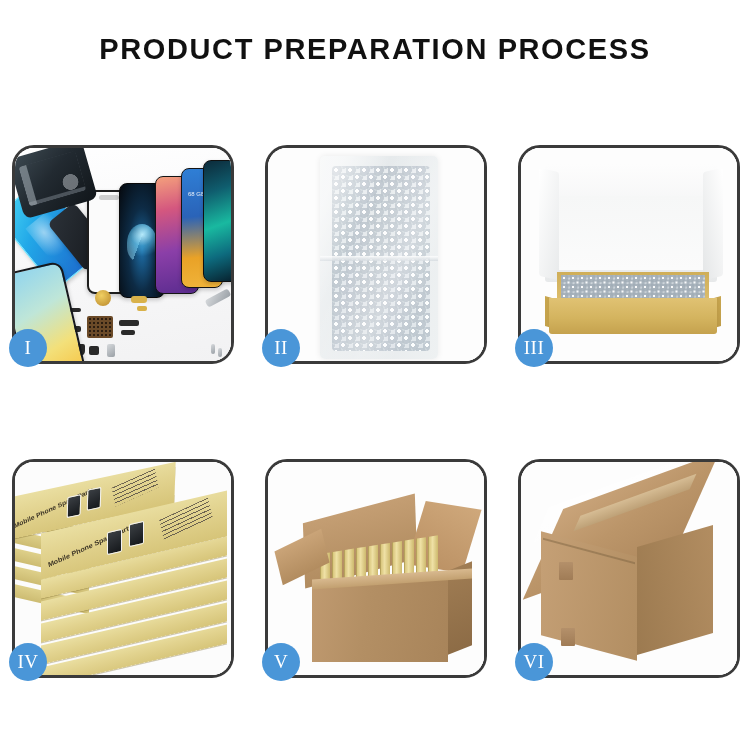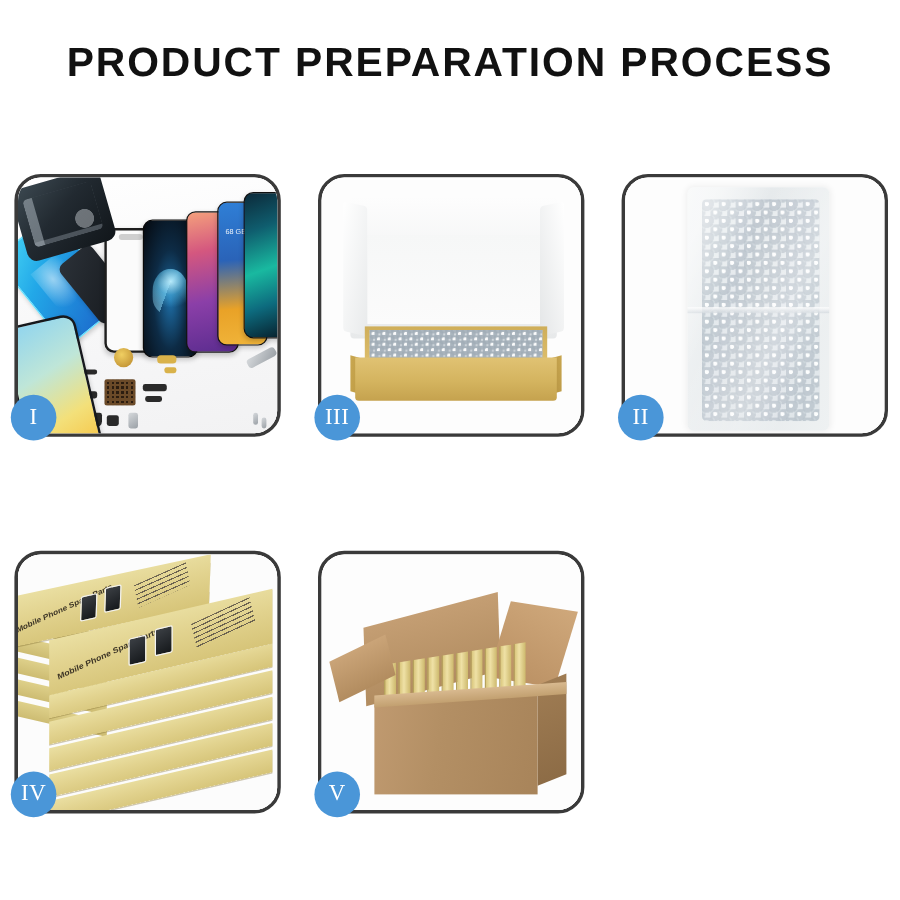--- a/index.html
+++ b/index.html
@@ -18,21 +18,21 @@
     width: 750px;
     height: 750px;
     background: #ffffff;
   }
 
   
   .header { padding-top: 34px; text-align: center; }
 
   .title {
     font-family: "Liberation Sans", sans-serif;
-    font-size: 34px;
+    font-size: 29px;
     font-weight: bold;
     letter-spacing: 1.6px;
     color: #111111;
     line-height: 1.1;
     white-space: nowrap;
   }
 
   .subtitle {
     margin-top: 11px;
     font-family: "Liberation Sans", sans-serif;
@@ -461,44 +461,44 @@
         <div class="part steel" style="left:92px;top:196px;width:8px;height:13px;border-radius:2px;"></div>
         <div class="part steel" style="left:196px;top:196px;width:4px;height:10px;border-radius:2px;"></div>
         <div class="part steel" style="left:203px;top:200px;width:4px;height:9px;border-radius:2px;"></div>
         <div class="part steel" style="left:190px;top:146px;width:26px;height:8px;border-radius:3px;transform:rotate(-28deg);"></div>
       </div>
       <div class="badge">I</div>
     </div>
 
     <div class="panel">
       <div class="panel-inner">
+        <div class="p2-bg"></div>
+        <div class="pouch">
+          <div class="bubbles"></div>
+          <div class="pouch-seal"></div>
+          <div class="pouch-sheen"></div>
+        </div>
+      </div>
+      <div class="badge">II</div>
+    </div>
+
+    <div class="panel">
+      <div class="panel-inner">
         <div class="p3-bg"></div>
         <div class="lid-back"></div>
         <div class="lid-inner"></div>
         <div class="lid-left"></div>
         <div class="lid-right"></div>
         <div class="tray-top"></div>
         <div class="tray-bubbles"></div>
         <div class="tray-lcorner"></div>
         <div class="tray-rcorner"></div>
         <div class="tray-front"></div>
       </div>
       <div class="badge">III</div>
-    </div>
-
-    <div class="panel">
-      <div class="panel-inner">
-        <div class="p2-bg"></div>
-        <div class="pouch">
-          <div class="bubbles"></div>
-          <div class="pouch-seal"></div>
-          <div class="pouch-sheen"></div>
-        </div>
-      </div>
-      <div class="badge">II</div>
     </div>
 
     <div class="panel">
       <div class="panel-inner">
         <div class="p4-bg"></div>
         <div class="stack">
 
           <div class="rbox-side" style="left:-6px;top:58px;width:80px;height:13px;transform:skewY(13deg);"></div>
           <div class="rbox-side" style="left:-6px;top:76px;width:80px;height:13px;transform:skewY(13deg);"></div>
           <div class="rbox-side" style="left:-6px;top:94px;width:80px;height:13px;transform:skewY(13deg);"></div>
@@ -547,15 +547,29 @@
           <div class="ct-bar" style="left:108px;"></div>
         </div>
         <div class="ct-rim"></div>
         <div class="ct-body-right"></div>
         <div class="ct-body"></div>
         <div class="ct-flap-left"></div>
       </div>
       <div class="badge">V</div>
     </div>
 
+    <div class="panel">
+      <div class="panel-inner">
+        <div class="p6-bg"></div>
+        <div class="sb-gloss"></div>
+        <div class="sb-top"></div>
+        <div class="sb-tape"></div>
+        <div class="sb-left"></div>
+        <div class="sb-right"></div>
+        <div class="sb-seam" style="left:22px;top:88px;width:92px;height:1.5px;transform:skewY(15deg);z-index:16;"></div>
+        <div class="sb-sticker" style="left:38px;top:100px;width:14px;height:18px;z-index:17;"></div>
+        <div class="sb-sticker" style="left:40px;top:166px;width:14px;height:18px;z-index:17;"></div>
+      </div>
+      <div class="badge">VI</div>
+    </div>
 
   </div>
 </div>
 
 </body></html>

